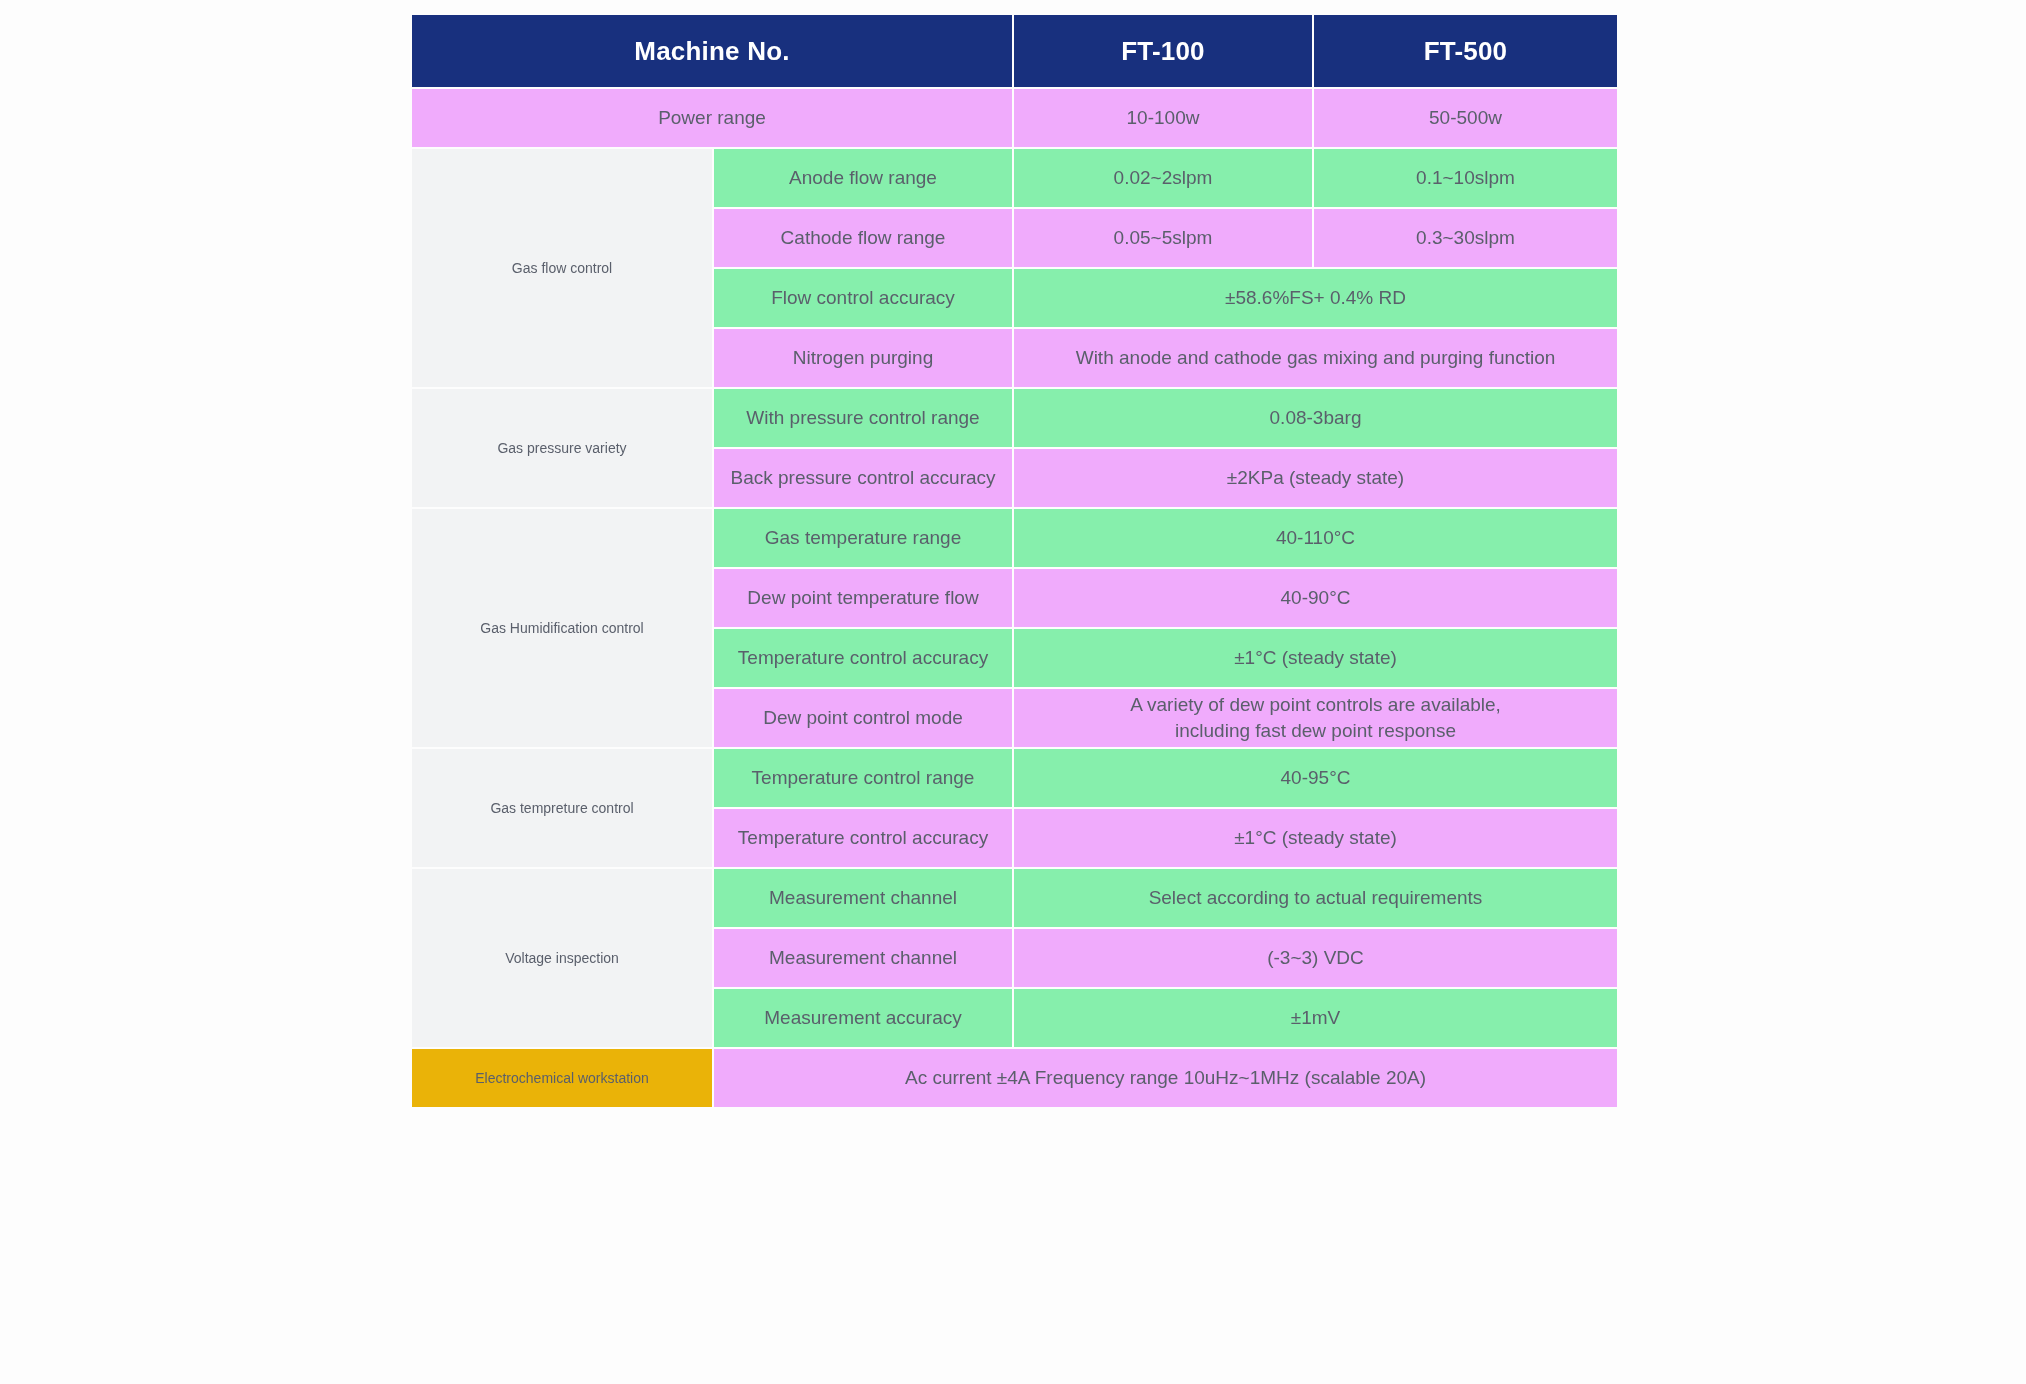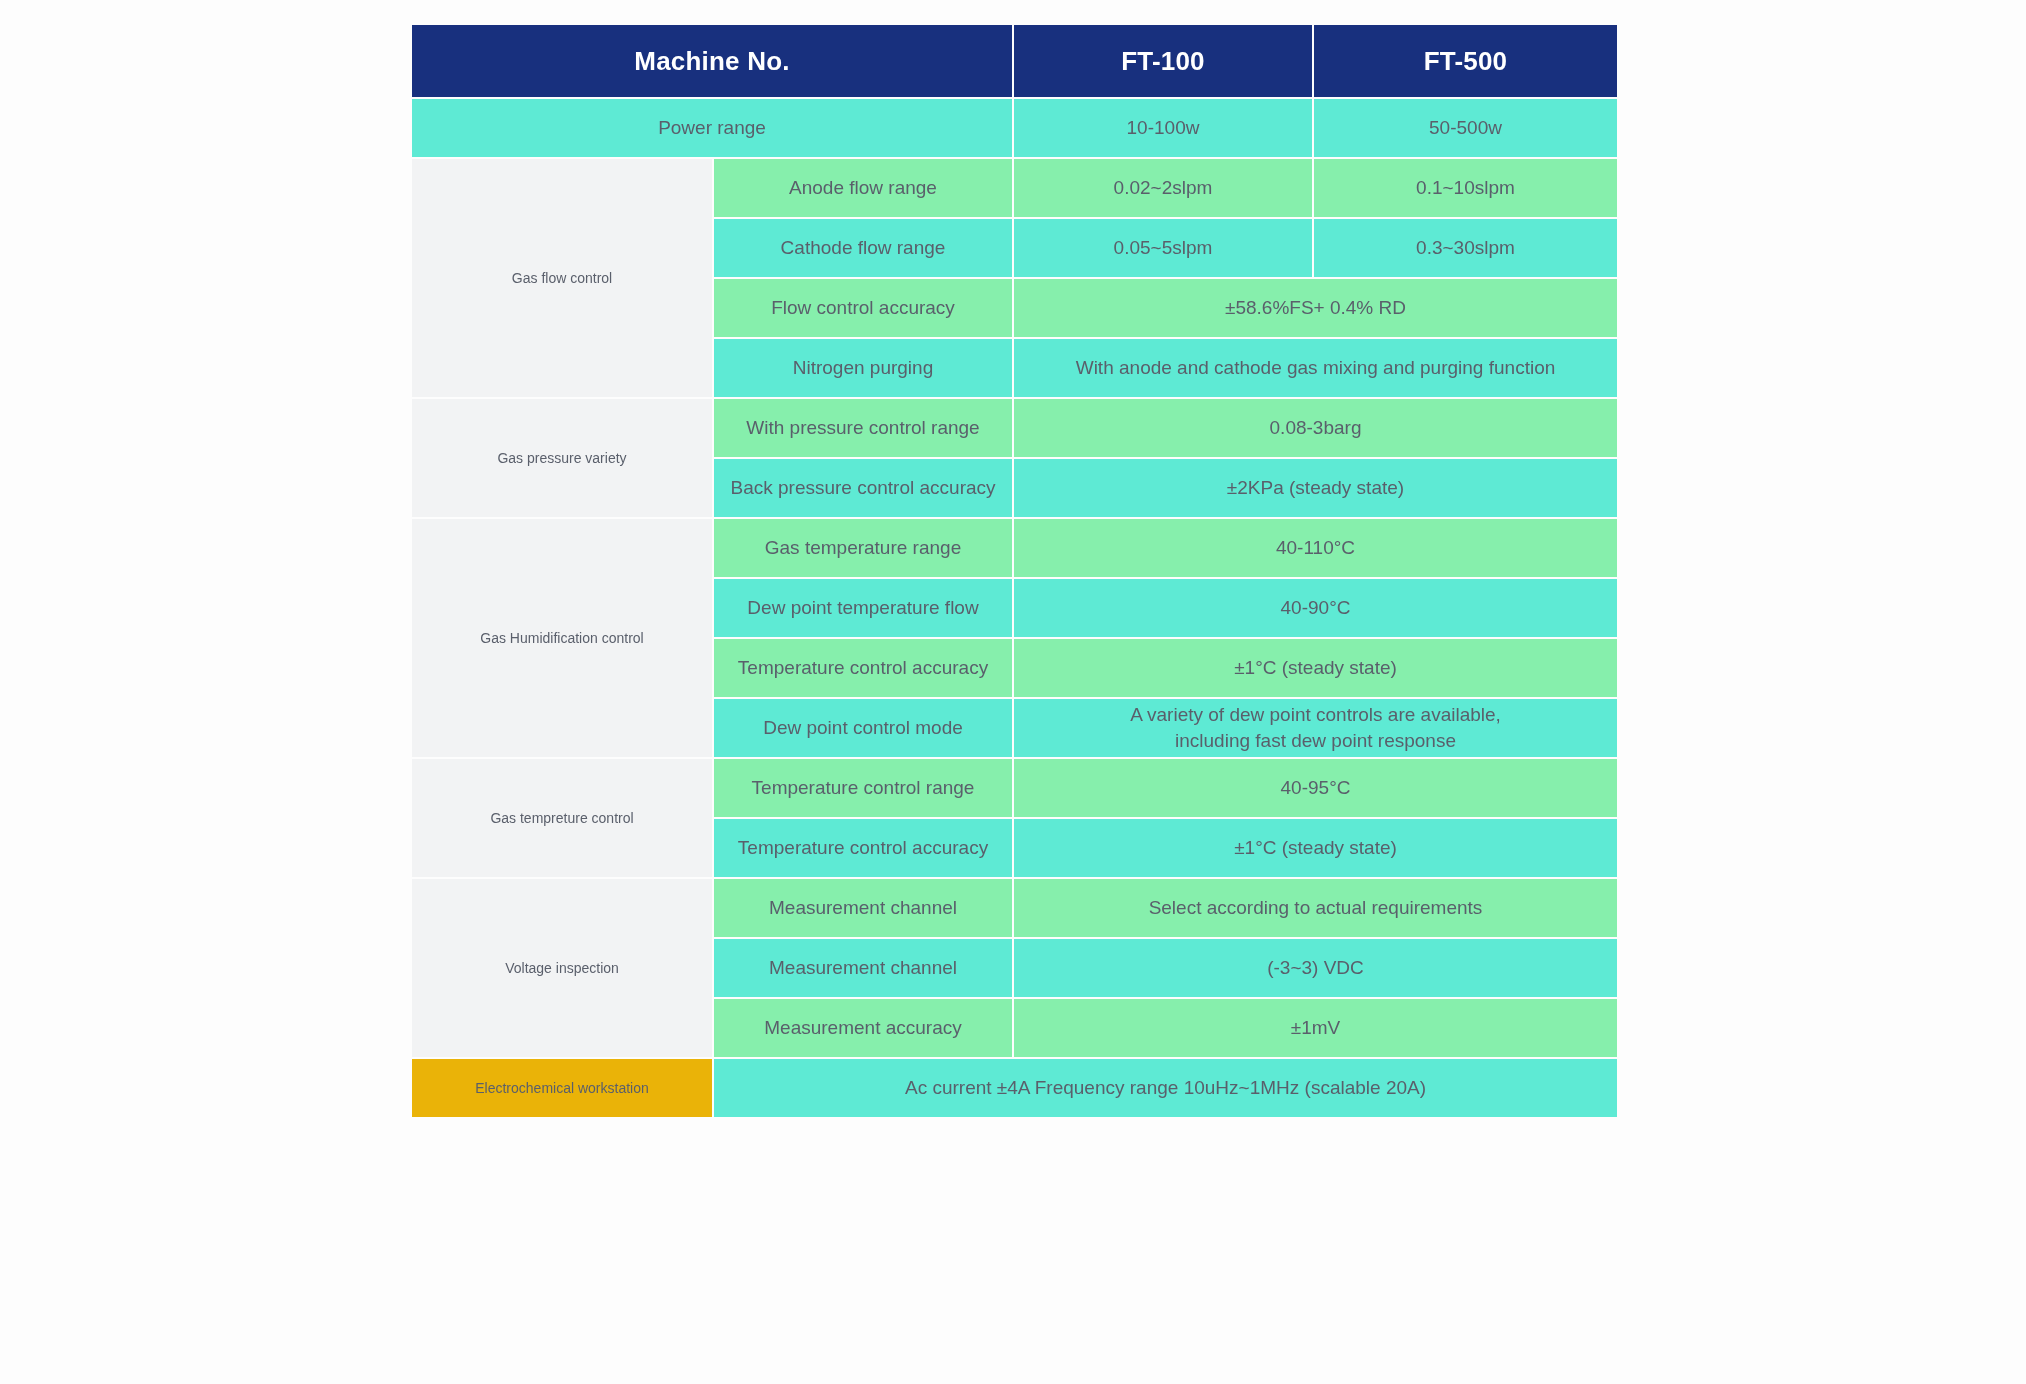--- a/index.html
+++ b/index.html
@@ -23,21 +23,21 @@
   #page::before{
     content:"";
     position:absolute;
     left:0; top:0; right:0; bottom:0;
     background:#fdfdfd;
   }
 
   .spec-table-wrap {
     position: absolute;
     left: 410px;
-    top: 23px;
+    top: 13px;
     width: 1207px;
   }
 
   table.spec-table {
     border-collapse: separate;
     border-spacing: 2px;
     width: 1207px;
     table-layout: fixed;
   }
 
@@ -69,21 +69,21 @@
   
   td.cell {
     font-size: 19px;
     color: #5a5f6b;
     height: 58px;
     line-height: 1.35;
     padding: 6px 10px;
   }
 
   td.shade-a { background: #86efac; }
-  td.shade-b { background: #5eead4; }
+  td.shade-b { background: #f0abfc; }
 
   td.group {
     background: #f2f3f4;
     font-size: 14px;
     color: #5a5f6b;
   }
   td.group.shade-b { background: #eab308; }
   .multiline { white-space: pre-line; }
 </style>
 </head>

